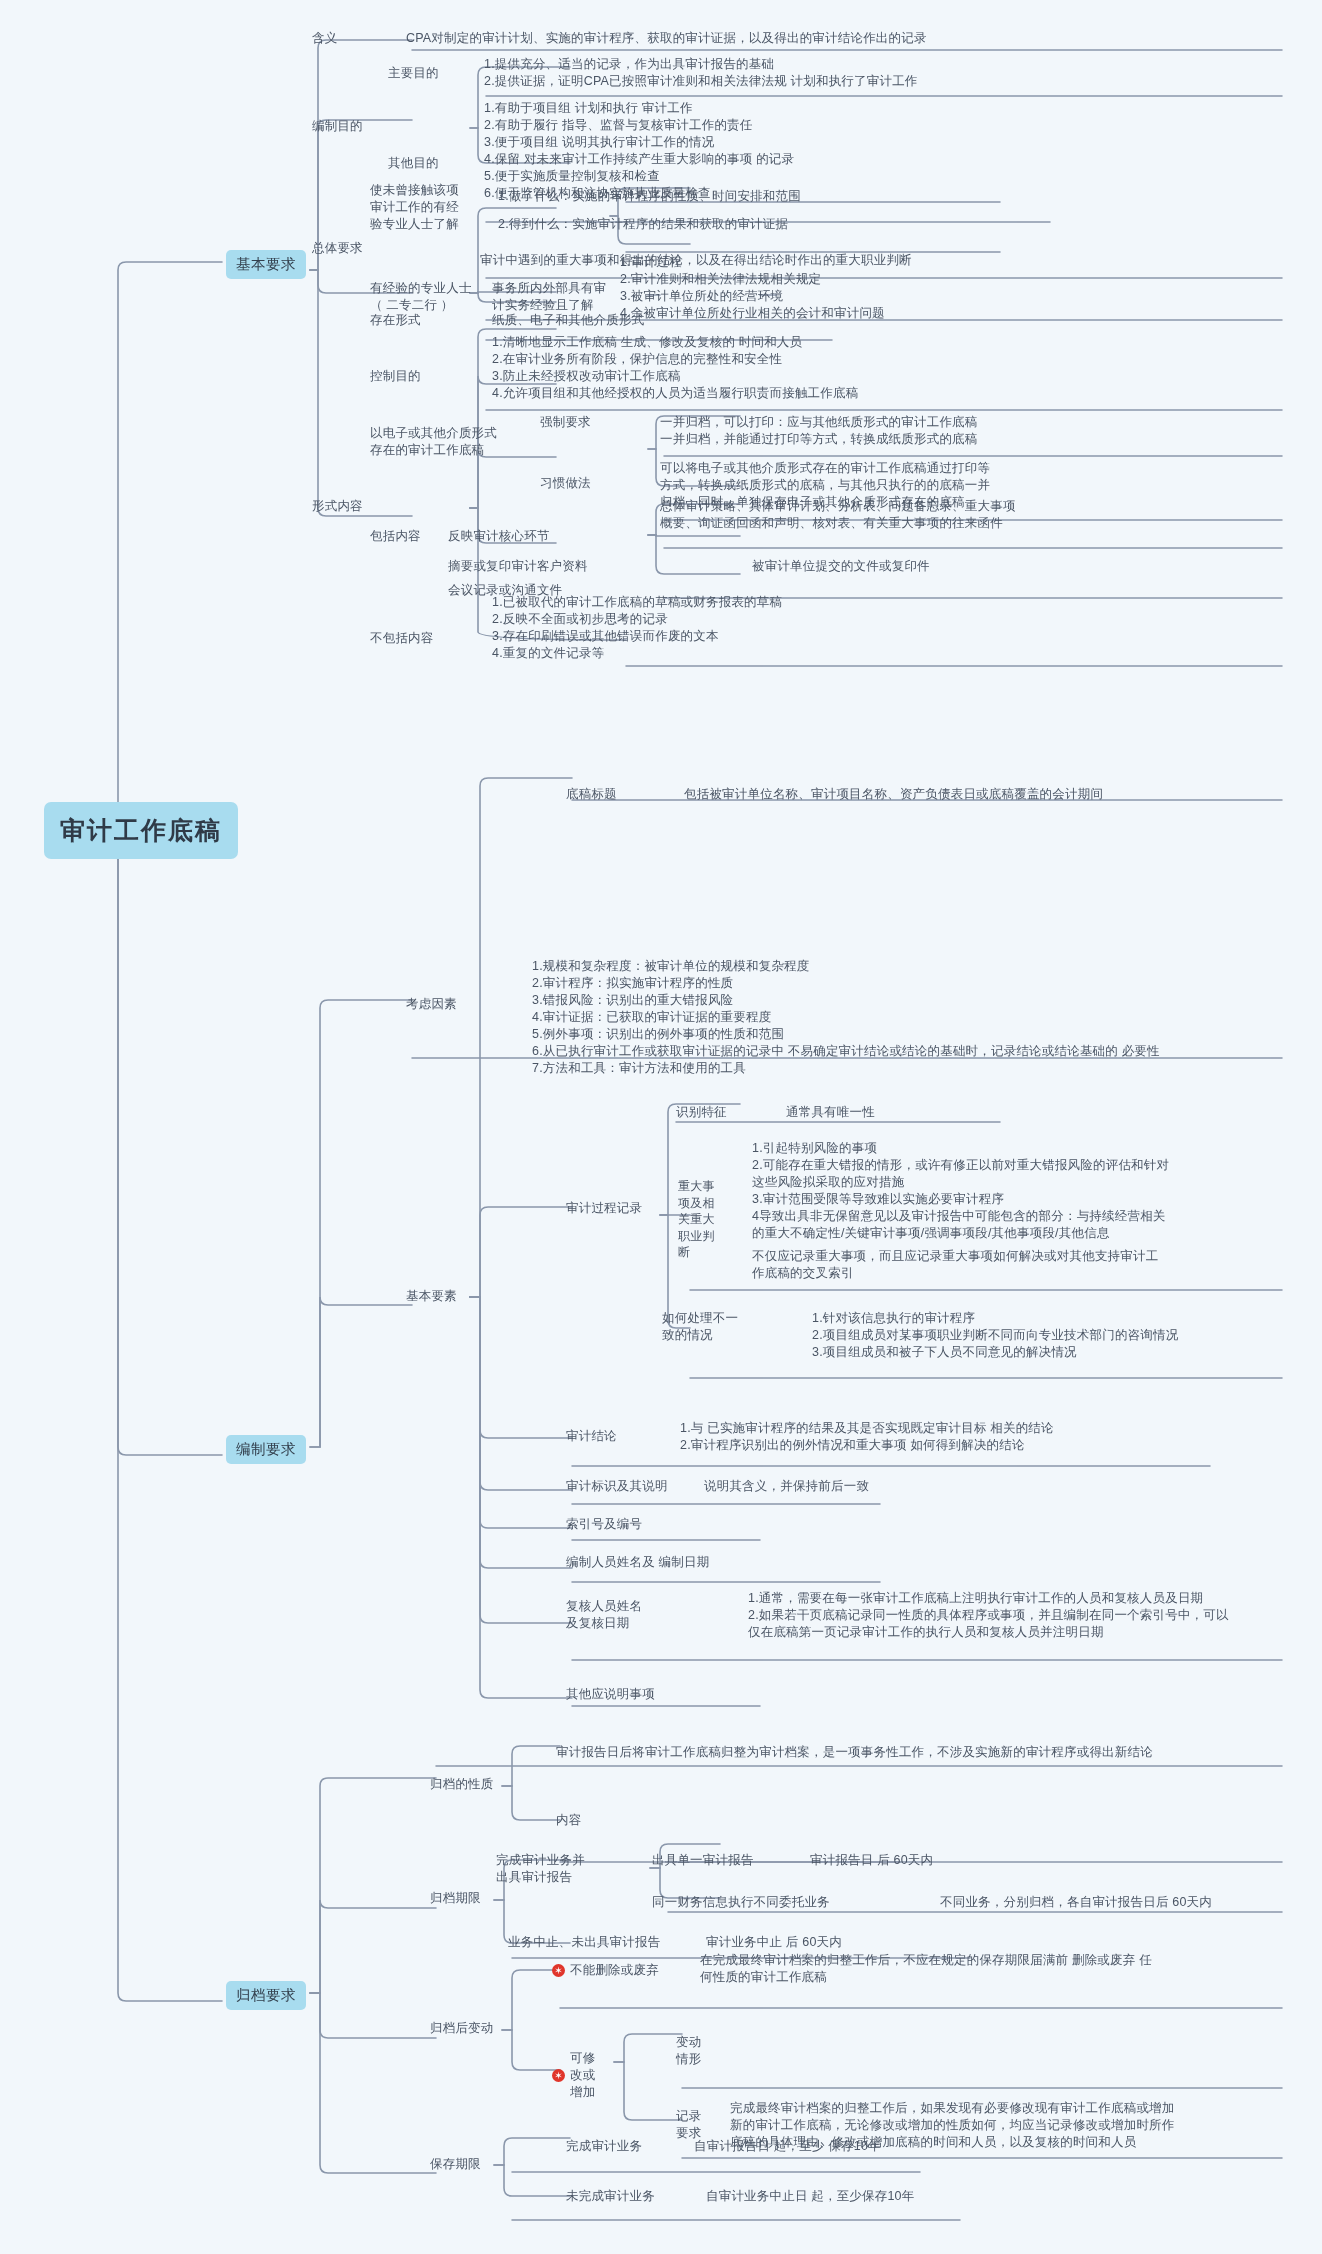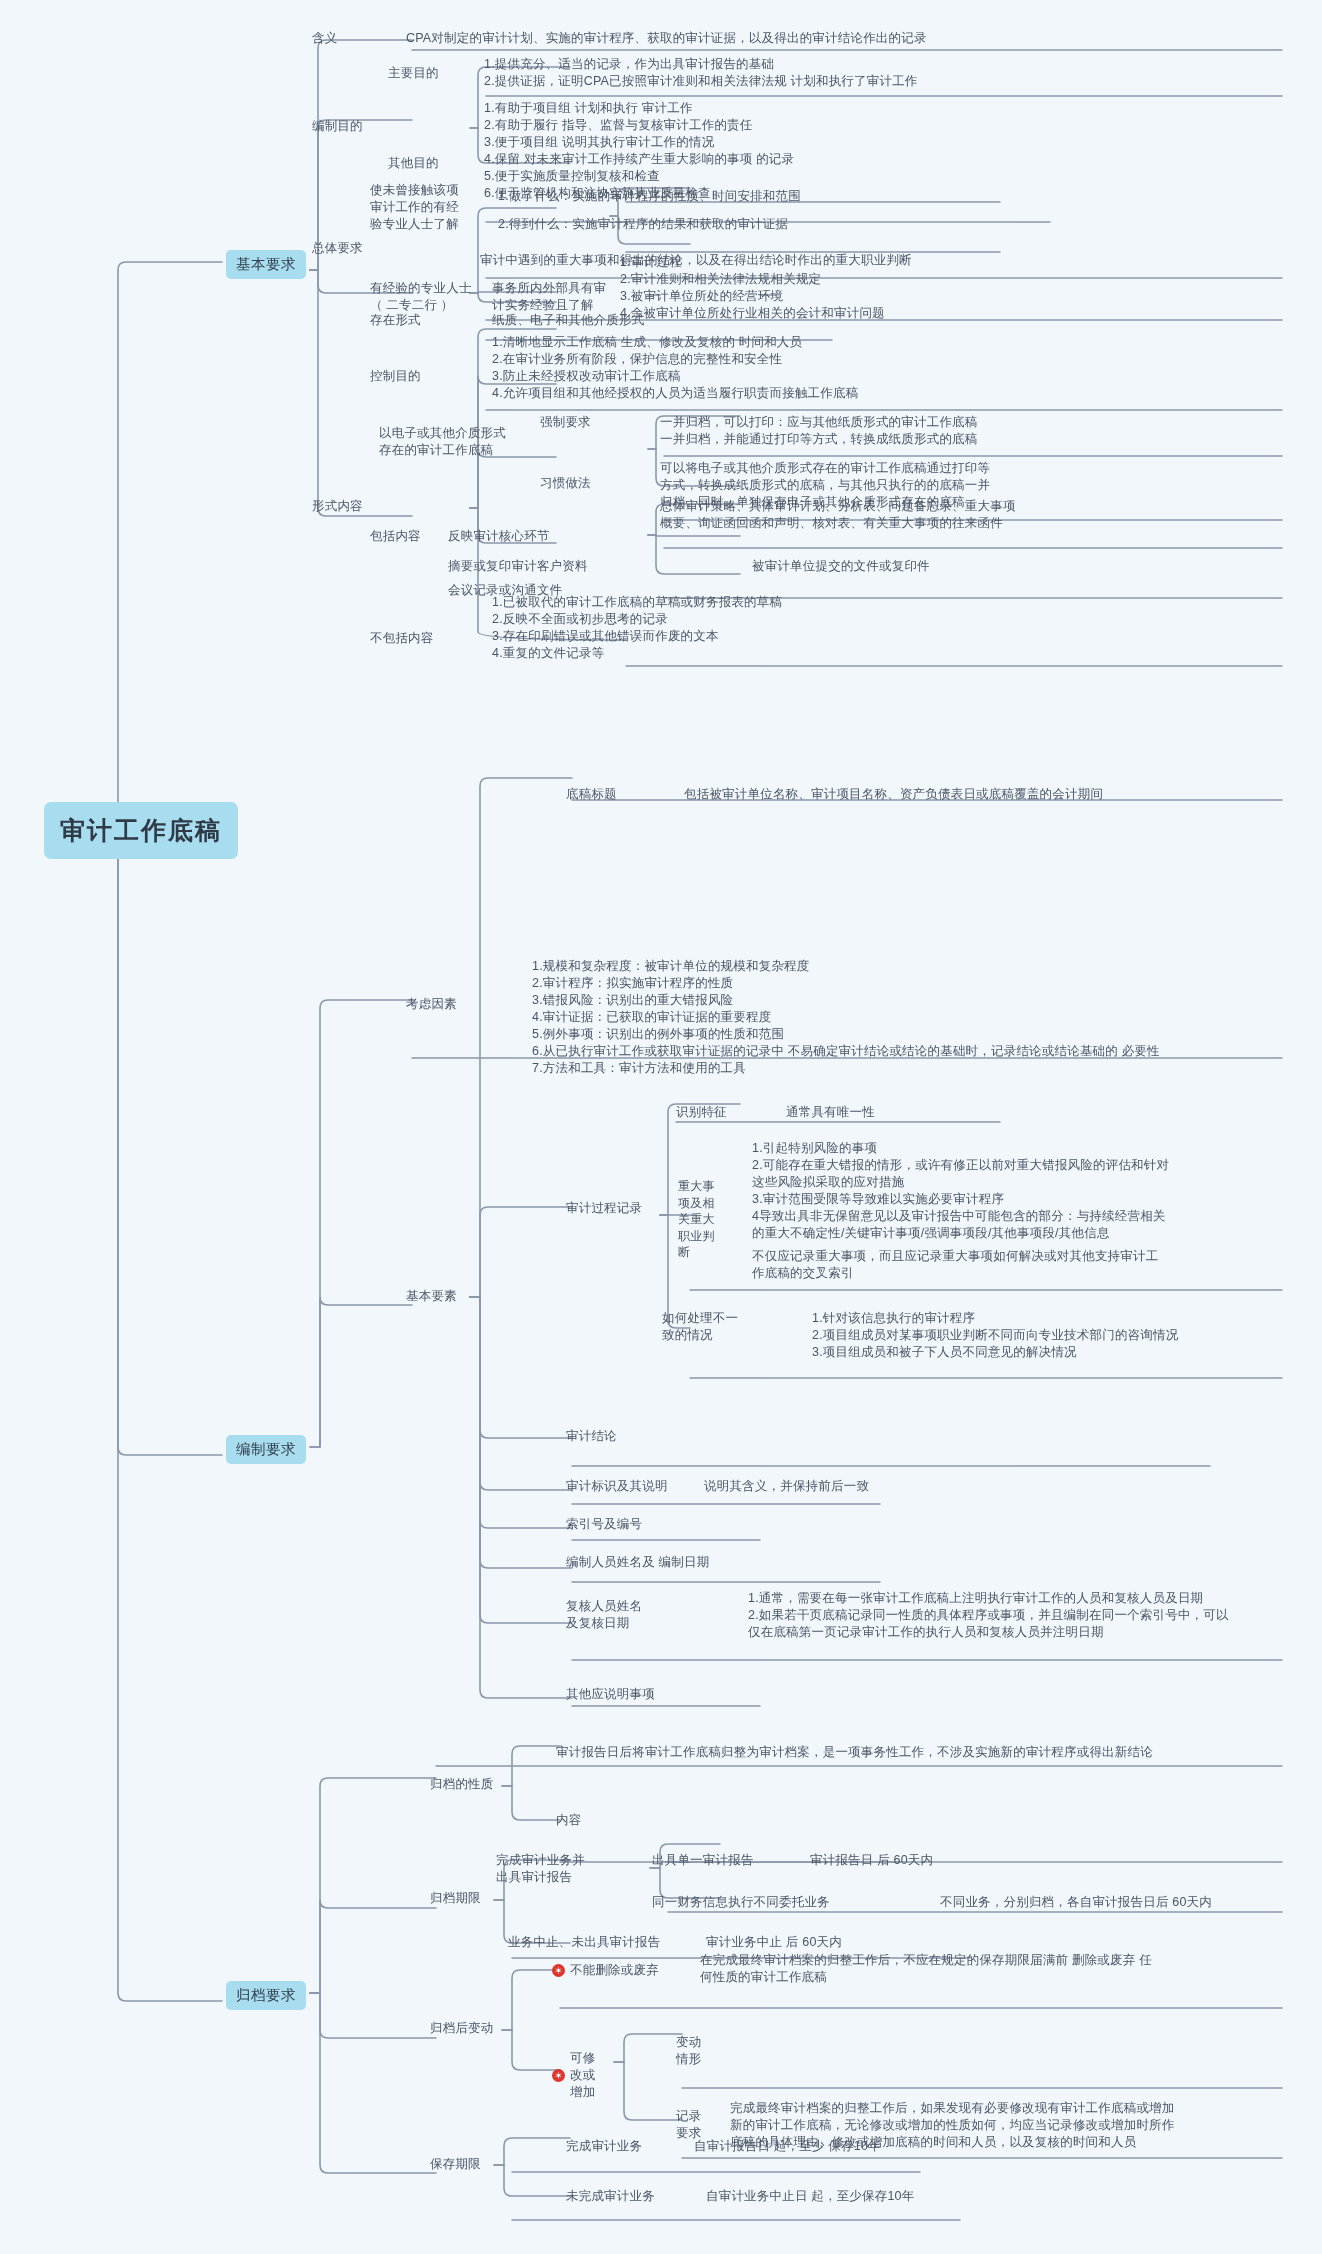--- a/index.html
+++ b/index.html
@@ -233,21 +233,21 @@
 
   <div class="node tx" style="left:370px;top:312px;">存在形式</div>
   <div class="node tx" style="left:492px;top:312px;">纸质、电子和其他介质形式</div>
 
   <div class="node tx" style="left:370px;top:368px;">控制目的</div>
   <div class="node tx" style="left:492px;top:334px;width:790px;">1.清晰地显示工作底稿 生成、修改及复核的 时间和人员
 2.在审计业务所有阶段，保护信息的完整性和安全性
 3.防止未经授权改动审计工作底稿
 4.允许项目组和其他经授权的人员为适当履行职责而接触工作底稿</div>
 
-  <div class="node tx" style="left:379px;top:425px;">以电子或其他介质形式
+  <div class="node tx" style="left:370px;top:425px;">以电子或其他介质形式
 存在的审计工作底稿</div>
   <div class="node tx" style="left:540px;top:414px;">强制要求</div>
   <div class="node tx" style="left:660px;top:414px;width:620px;">一并归档，可以打印：应与其他纸质形式的审计工作底稿
 一并归档，并能通过打印等方式，转换成纸质形式的底稿</div>
   <div class="node tx" style="left:540px;top:475px;">习惯做法</div>
   <div class="node tx" style="left:660px;top:460px;width:620px;">可以将电子或其他介质形式存在的审计工作底稿通过打印等
 方式，转换成纸质形式的底稿，与其他只执行的的底稿一并
 归档。同时，单独保存电子或其他介质形式存在的底稿</div>
 
   <div class="node tx" style="left:370px;top:528px;">包括内容</div>
@@ -296,20 +296,22 @@
   <div class="node tx" style="left:752px;top:1248px;width:540px;">不仅应记录重大事项，而且应记录重大事项如何解决或对其他支持审计工
 作底稿的交叉索引</div>
 
   <div class="node tx" style="left:662px;top:1310px;">如何处理不一
 致的情况</div>
   <div class="node tx" style="left:812px;top:1310px;width:480px;">1.针对该信息执行的审计程序
 2.项目组成员对某事项职业判断不同而向专业技术部门的咨询情况
 3.项目组成员和被子下人员不同意见的解决情况</div>
 
   <div class="node tx" style="left:566px;top:1428px;">审计结论</div>
+  <div class="node tx" style="left:680px;top:1420px;width:610px;">1.与 已实施审计程序的结果及其是否实现既定审计目标 相关的结论
+2.审计程序识别出的例外情况和重大事项 如何得到解决的结论</div>
 
   <div class="node tx" style="left:566px;top:1478px;">审计标识及其说明</div>
   <div class="node tx" style="left:704px;top:1478px;">说明其含义，并保持前后一致</div>
 
   <div class="node tx" style="left:566px;top:1516px;">索引号及编号</div>
   <div class="node tx" style="left:566px;top:1554px;">编制人员姓名及 编制日期</div>
 
   <div class="node tx" style="left:566px;top:1598px;">复核人员姓名
 及复核日期</div>
   <div class="node tx" style="left:720px;top:1590px;width:610px;margin-left:28px;">1.通常，需要在每一张审计工作底稿上注明执行审计工作的人员和复核人员及日期

